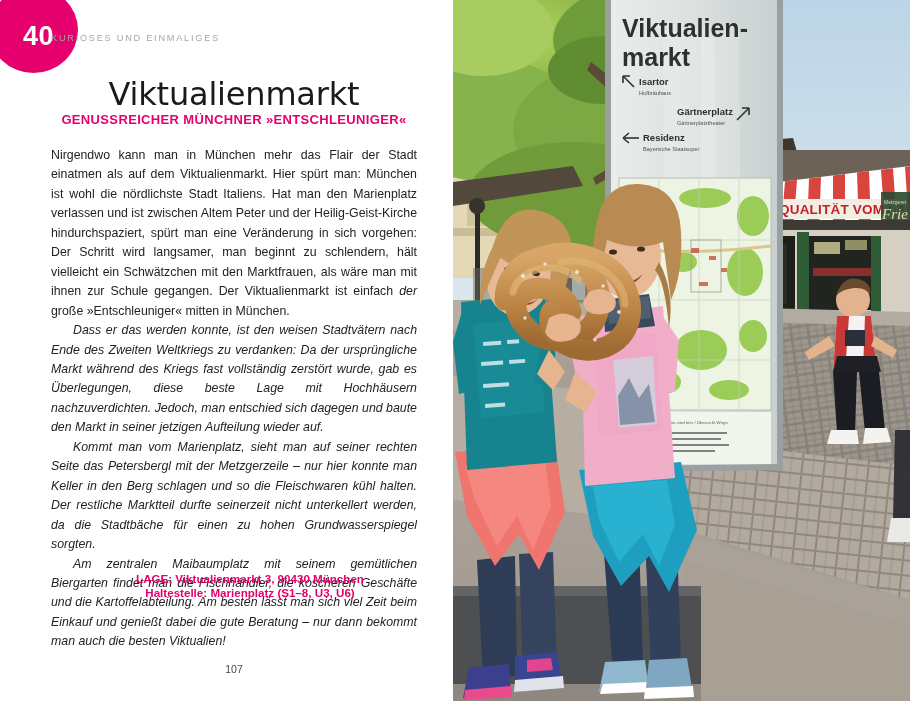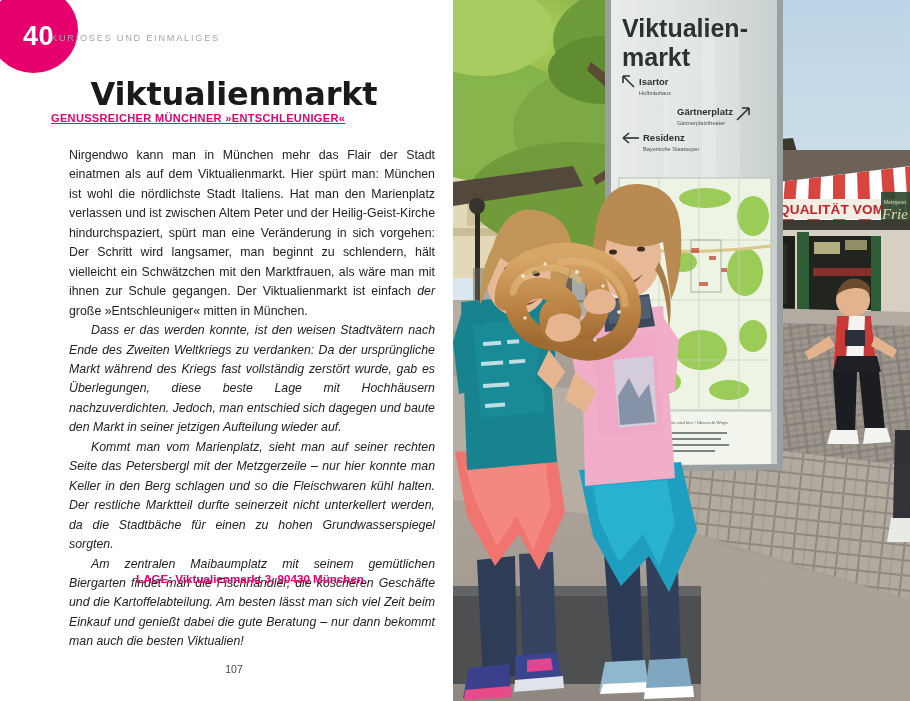--- a/index.html
+++ b/index.html
@@ -67,41 +67,40 @@
 
   .headline {
     position: absolute;
     left: 51px;
     top: 54px;
     width: 366px;
     text-align: center;
     font-size: 32px;
     line-height: 38px;
     color: #1a1a1a;
-    font-weight: 700;
+    font-weight: 400;
     font-family: "DejaVu Sans", sans-serif;
     letter-spacing: -0.2px;
   }
 
   .subhead {
     position: absolute;
     left: 51px;
     top: 112px;
     width: 366px;
-    text-align: left;
-    font-size: 11px;
+    text-align: center;
+    font-size: 13px;
     letter-spacing: 0.35px;
     color: #e5006d;
     font-weight: 600;
-    text-decoration: underline;
   }
 
   .body-col {
     position: absolute;
-    left: 69px;
+    left: 51px;
     top: 146px;
     width: 366px;
     font-size: 12.35px;
     line-height: 19.45px;
     color: #232323;
     text-align: justify;
     text-justify: inter-word;
     hyphens: manual;
   }
   .body-col p {
@@ -169,20 +168,21 @@
 
     <div class="body-col">
       <p><span>Nirgendwo kann man in München mehr das Flair der Stadt einatmen als auf dem Viktualienmarkt. Hier spürt man: München ist wohl die nördlichste Stadt Italiens. Hat man den Marienplatz verlassen und ist zwischen Altem Peter und der Heilig-Geist-Kirche hindurchspaziert, spürt man eine Veränderung in sich vorgehen: Der Schritt wird langsamer, man beginnt zu schlendern, hält vielleicht ein Schwätzchen mit den Marktfrauen, als wäre man mit ihnen zur Schule gegangen. Der Viktualienmarkt ist einfach </span><em>der</em><span> große »Entschleuniger« mitten in München.</span></p>
       <p class="indent">Dass er das werden konnte, ist den weisen Stadtvätern nach Ende des Zweiten Weltkriegs zu verdanken: Da der ursprüngliche Markt während des Kriegs fast vollständig zerstört wurde, gab es Überlegungen, diese beste Lage mit Hochhäusern nachzuverdichten. Jedoch, man entschied sich dagegen und baute den Markt in seiner jetzigen Aufteilung wieder auf.</p>
       <p class="indent">Kommt man vom Marienplatz, sieht man auf seiner rechten Seite das Petersbergl mit der Metzgerzeile – nur hier konnte man Keller in den Berg schlagen und so die Fleischwaren kühl halten. Der restliche Marktteil durfte seinerzeit nicht unterkellert werden, da die Stadtbäche für einen zu hohen Grundwasserspiegel sorgten.</p>
       <p class="indent">Am zentralen Maibaumplatz mit seinem gemütlichen Biergarten findet man die Fischhändler, die koscheren Geschäfte und die Kartoffelabteilung. Am besten lässt man sich viel Zeit beim Einkauf und genießt dabei die gute Beratung – nur dann bekommt man auch die besten Viktualien!</p>
     </div>
 
     <div class="info-block">
       <div><span class="lbl">LAGE:</span><span> Viktualienmarkt 3, 90430 München</span></div>
+      <div><span class="lbl">Haltestelle:</span><span> Marienplatz (S1–8, U3, U6)</span></div>
     </div>
 
     <div class="folio">107</div>
   </div>
 
   <div class="photo">
     <svg class="photo-svg" viewBox="0 0 457 701" xmlns="http://www.w3.org/2000/svg">
       <defs>
         <linearGradient id="skyG" x1="0" y1="0" x2="0" y2="1">
           <stop offset="0%" stop-color="#bcd4e6"></stop>

